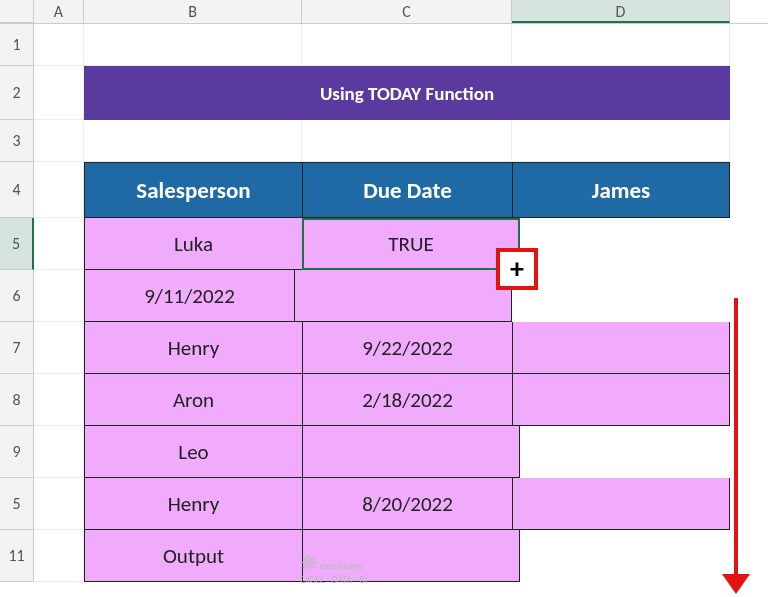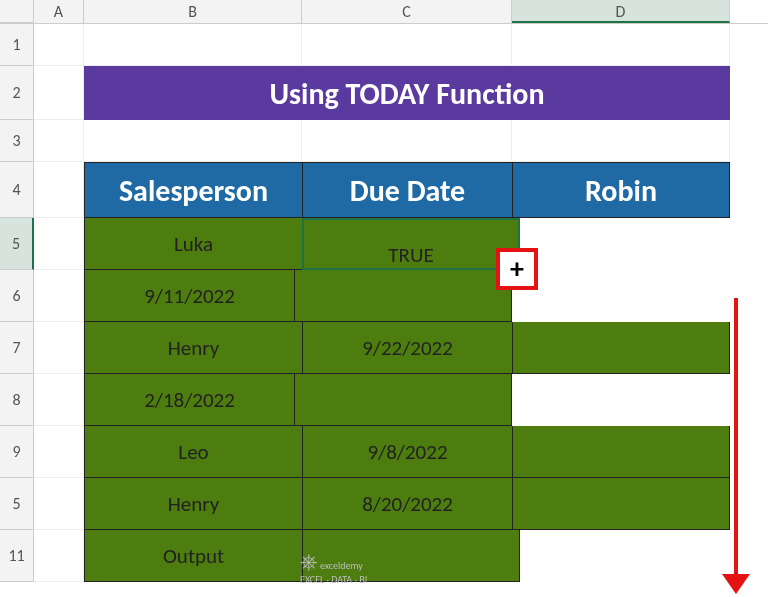--- a/index.html
+++ b/index.html
@@ -82,47 +82,46 @@
   }
   .titlemerged {
     position: absolute;
     left: 84px;
     top: 66px;
     width: 646px;
     height: 54px;
     background: #5b3aa0;
     color: #fff;
     font-weight: bold;
-    font-size: 30px;
+    font-size: 19px;
     display: flex;
     align-items: center;
     justify-content: center;
     z-index: 2;
   }
   .hdrcell {
     background: #1f6aa5;
     color: #fff;
     font-weight: bold;
-    font-size: 30px;
+    font-size: 23px;
     border: 1.5px solid #222;
     border-right: none;
   }
   .hdrcell.last { border-right: 1.5px solid #222; }
   .datacell {
     border: 1.5px solid #222;
     border-top: none;
     border-right: none;
     font-size: 21px;
-    background: #4d7c0f;
+    background: #f0abfc;
   }
   .datacell.last { border-right: 1.5px solid #222; }
   .selcell {
     border: 2px solid #1f7246 !important;
     z-index: 3;
-    align-items: flex-end;
   }
   .fillhandle-box {
     position: absolute;
     right: -20px;
     bottom: -22px;
     width: 42px;
     height: 42px;
     border: 4px solid #e41212;
     background: #fff;
     display: flex;
@@ -203,21 +202,21 @@
     <div class="cell col-B blank"></div>
     <div class="cell col-C blank"></div>
     <div class="cell col-D blank"></div>
   </div>
 
   <div class="row" style="height:56px">
     <div class="rowhdr">4</div>
     <div class="cell col-A blank"></div>
     <div class="cell col-B hdrcell">Salesperson</div>
     <div class="cell col-C hdrcell">Due Date</div>
-    <div class="cell col-D hdrcell last">Robin</div>
+    <div class="cell col-D hdrcell last">James</div>
   </div>
 
   <div class="row">
     <div class="rowhdr sel">5</div>
     <div class="cell col-A blank"></div>
     <div class="cell col-B datacell">Luka</div>
     <div class="cell col-D datacell last selcell">
       <span>TRUE</span>
       <div class="fillhandle-box">
         <span>+</span>
@@ -236,29 +235,29 @@
     <div class="rowhdr">7</div>
     <div class="cell col-A blank"></div>
     <div class="cell col-B datacell">Henry</div>
     <div class="cell col-C datacell">9/22/2022</div>
     <div class="cell col-D datacell last"></div>
   </div>
 
   <div class="row">
     <div class="rowhdr">8</div>
     <div class="cell col-A blank"></div>
+    <div class="cell col-B datacell">Aron</div>
     <div class="cell col-C datacell">2/18/2022</div>
     <div class="cell col-D datacell last"></div>
   </div>
 
   <div class="row">
     <div class="rowhdr">9</div>
     <div class="cell col-A blank"></div>
     <div class="cell col-B datacell">Leo</div>
-    <div class="cell col-C datacell">9/8/2022</div>
     <div class="cell col-D datacell last"></div>
   </div>
 
   <div class="row">
     <div class="rowhdr">5</div>
     <div class="cell col-A blank"></div>
     <div class="cell col-B datacell">Henry</div>
     <div class="cell col-C datacell">8/20/2022</div>
     <div class="cell col-D datacell last"></div>
   </div>

